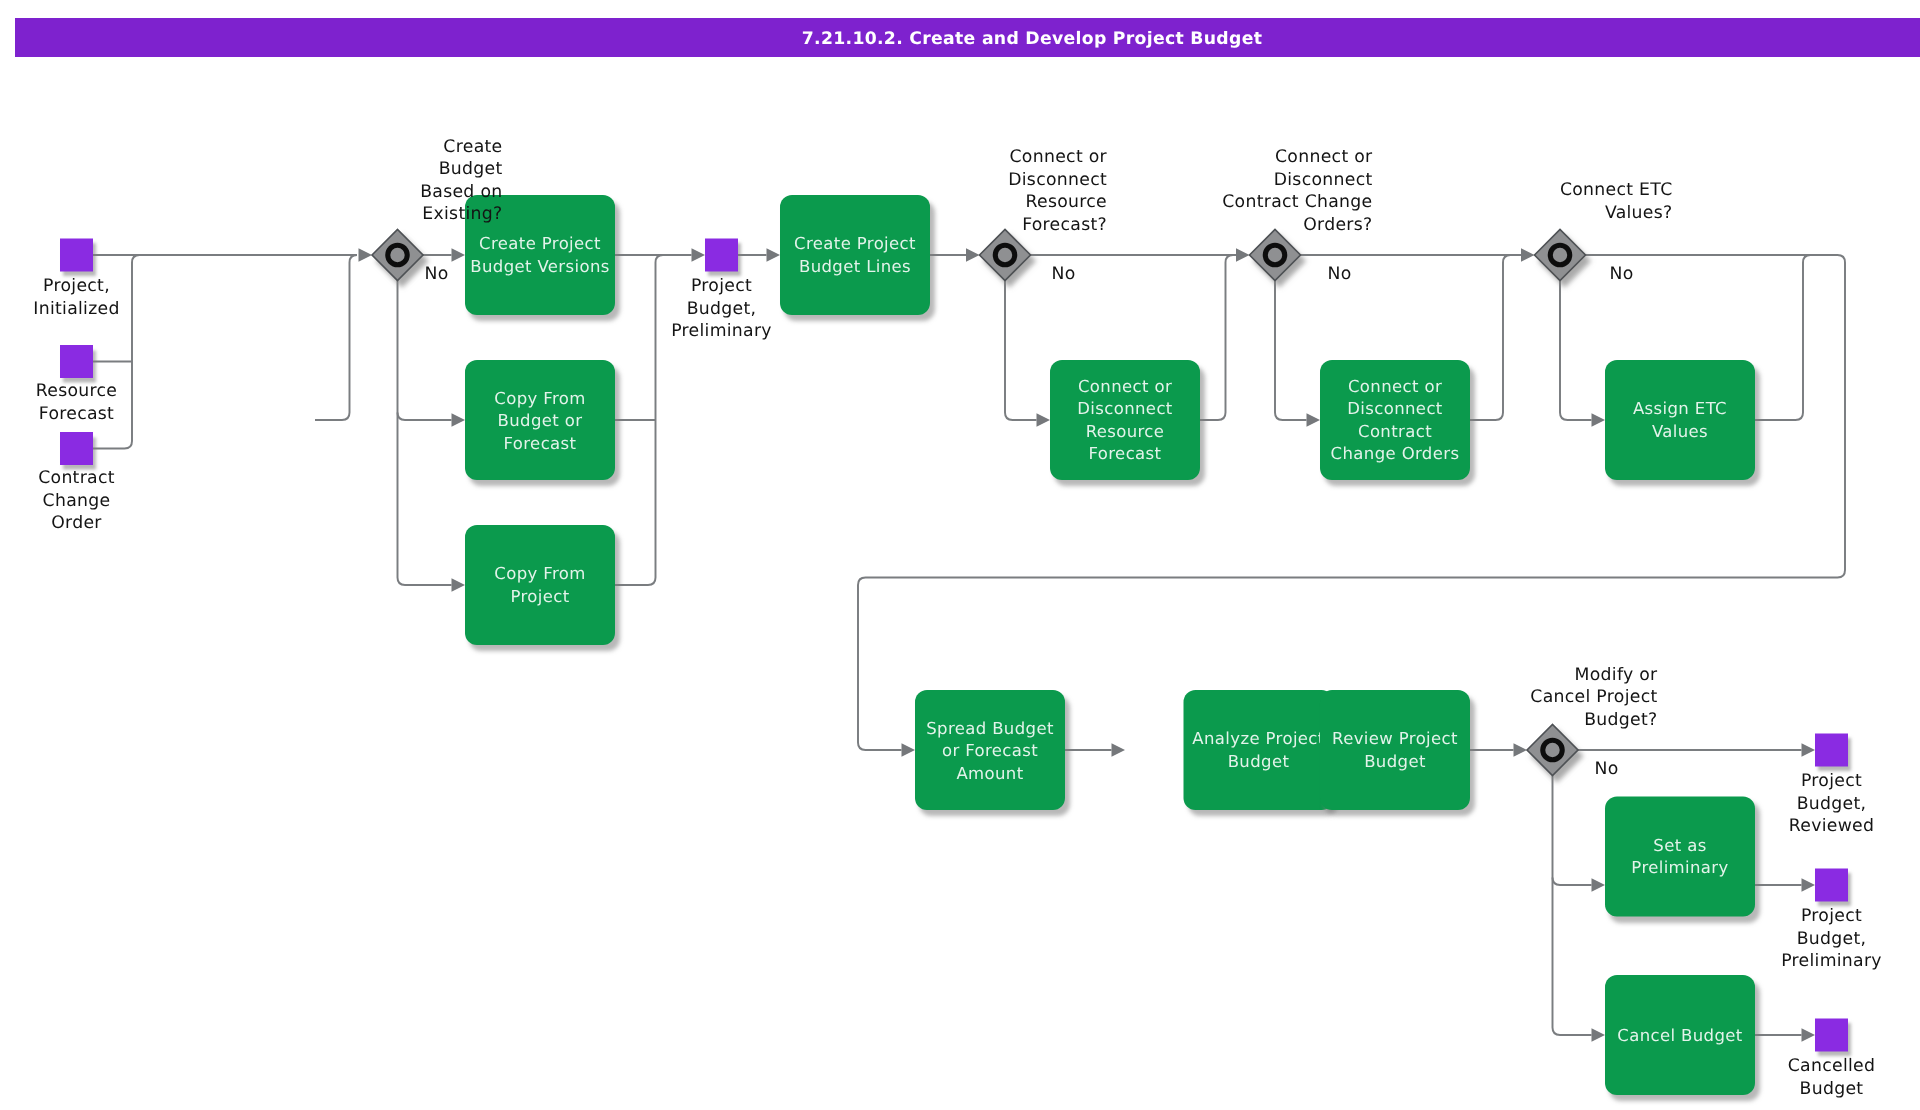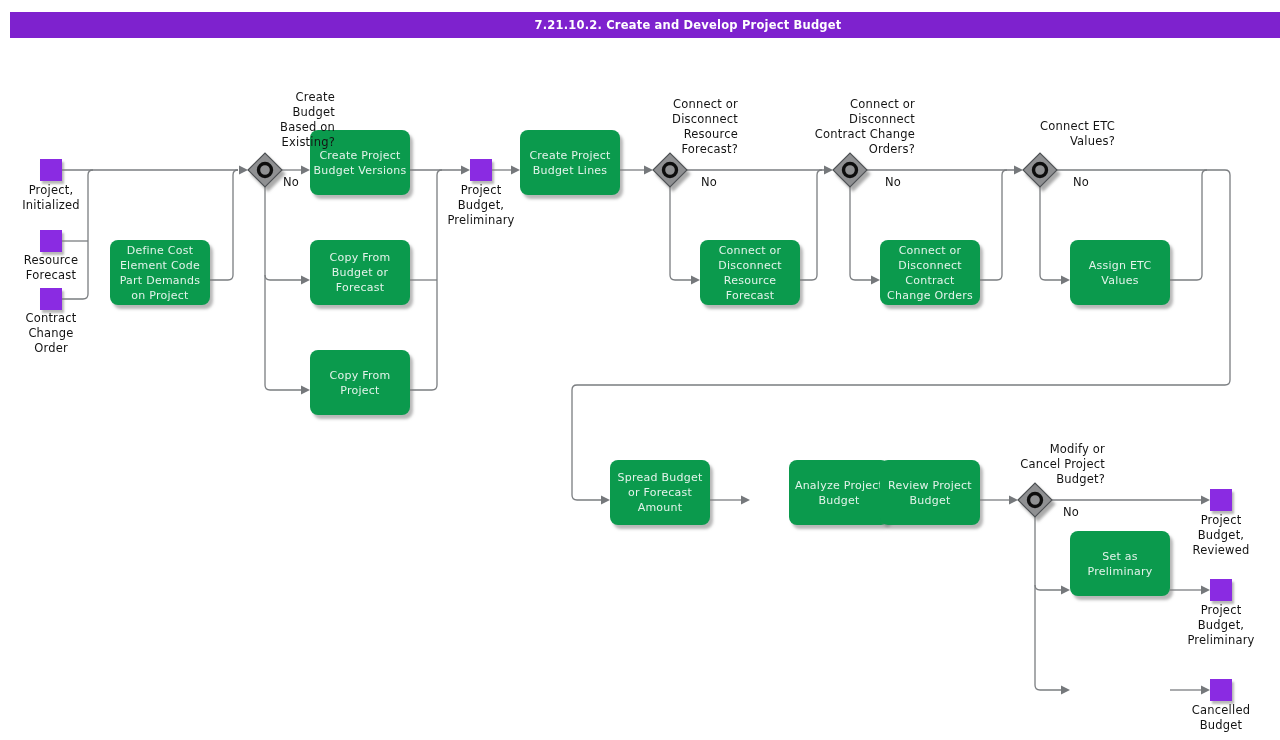--- a/index.html
+++ b/index.html
@@ -7,21 +7,21 @@
     position:relative;width:1280px;height:740px;background:#ffffff;overflow:hidden;
     font-family:"DejaVu Sans","Liberation Sans",sans-serif;color:#111;
   }
   .titlebar{
     position:absolute;left:10px;top:12px;width:1260px;height:26px;background:#7E22CE;
     display:flex;align-items:center;justify-content:center;padding-left:48px;
   }
   .titlebar span{color:#ffffff;font-size:11.5px;font-weight:bold;letter-spacing:0.2px;}
   .wires{position:absolute;left:0;top:0;}
   .task{
-    position:absolute;width:100px;height:65px;background:#0B9A4D;border-radius:8px;
+    position:absolute;width:100px;height:80px;background:#0B9A4D;border-radius:8px;
     box-shadow:3px 4px 3px rgba(125,125,125,0.55);
     display:flex;align-items:center;justify-content:center;text-align:center;
     color:#E3F3EA;font-size:11px;line-height:15px;letter-spacing:0.25px;white-space:pre-line;
   }
   .event{
     position:absolute;width:22px;height:22px;background:#8A2BE2;
     box-shadow:2px 3px 2px rgba(125,125,125,0.55);
   }
   .elabel{
     position:absolute;width:120px;text-align:center;white-space:pre-line;
@@ -131,24 +131,20 @@
     <g filter="url(#ds)">
       <polygon points="1023,170 1040,153 1057,170 1040,187" fill="#8F9092" stroke="#4e5154" stroke-width="1.1"></polygon>
       <circle cx="1040" cy="170" r="6.5" fill="#8F9092" stroke="#101010" stroke-width="3.4"></circle>
     </g>
     <g filter="url(#ds)">
       <polygon points="1018,500 1035,483 1052,500 1035,517" fill="#8F9092" stroke="#4e5154" stroke-width="1.1"></polygon>
       <circle cx="1035" cy="500" r="6.5" fill="#8F9092" stroke="#101010" stroke-width="3.4"></circle>
     </g>
   </svg>
 
-  <div class="task" style="left:110px;top:240px">Define Cost
-Element Code
-Part Demands
-on Project</div>
   <div class="task" style="left:310px;top:130px">Create Project
 Budget Versions</div>
   <div class="task" style="left:310px;top:240px">Copy From
 Budget or
 Forecast</div>
   <div class="task" style="left:310px;top:350px">Copy From
 Project</div>
   <div class="task" style="left:520px;top:130px">Create Project
 Budget Lines</div>
   <div class="task" style="left:700px;top:240px">Connect or
@@ -163,20 +159,21 @@
 Values</div>
   <div class="task" style="left:610px;top:460px">Spread Budget
 or Forecast
 Amount</div>
   <div class="task" style="left:789px;top:460px">Analyze Project
 Budget</div>
   <div class="task" style="left:880px;top:460px">Review Project
 Budget</div>
   <div class="task" style="left:1070px;top:531px">Set as
 Preliminary</div>
+  <div class="task" style="left:1070px;top:650px">Cancel Budget</div>
 
   <div class="event" style="left:40px;top:159px"></div>
   <div class="event" style="left:40px;top:230px"></div>
   <div class="event" style="left:40px;top:288px"></div>
   <div class="event" style="left:470px;top:159px"></div>
   <div class="event" style="left:1210px;top:489px"></div>
   <div class="event" style="left:1210px;top:579px"></div>
   <div class="event" style="left:1210px;top:679px"></div>
 
   <div class="elabel" style="left:-9px;top:183px">Project,

